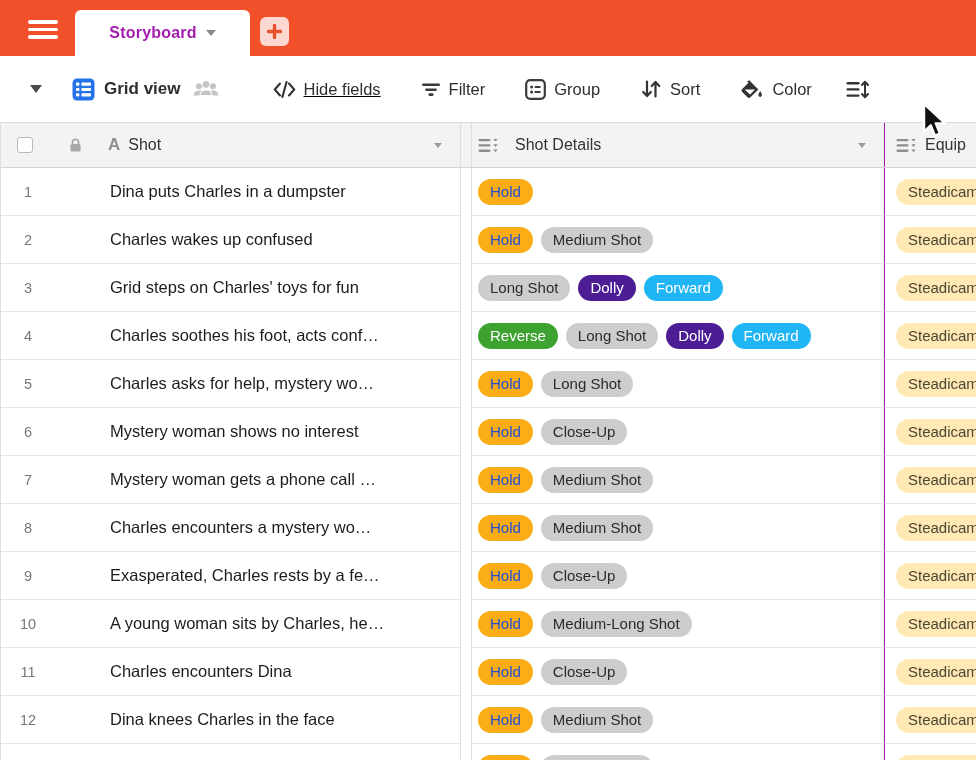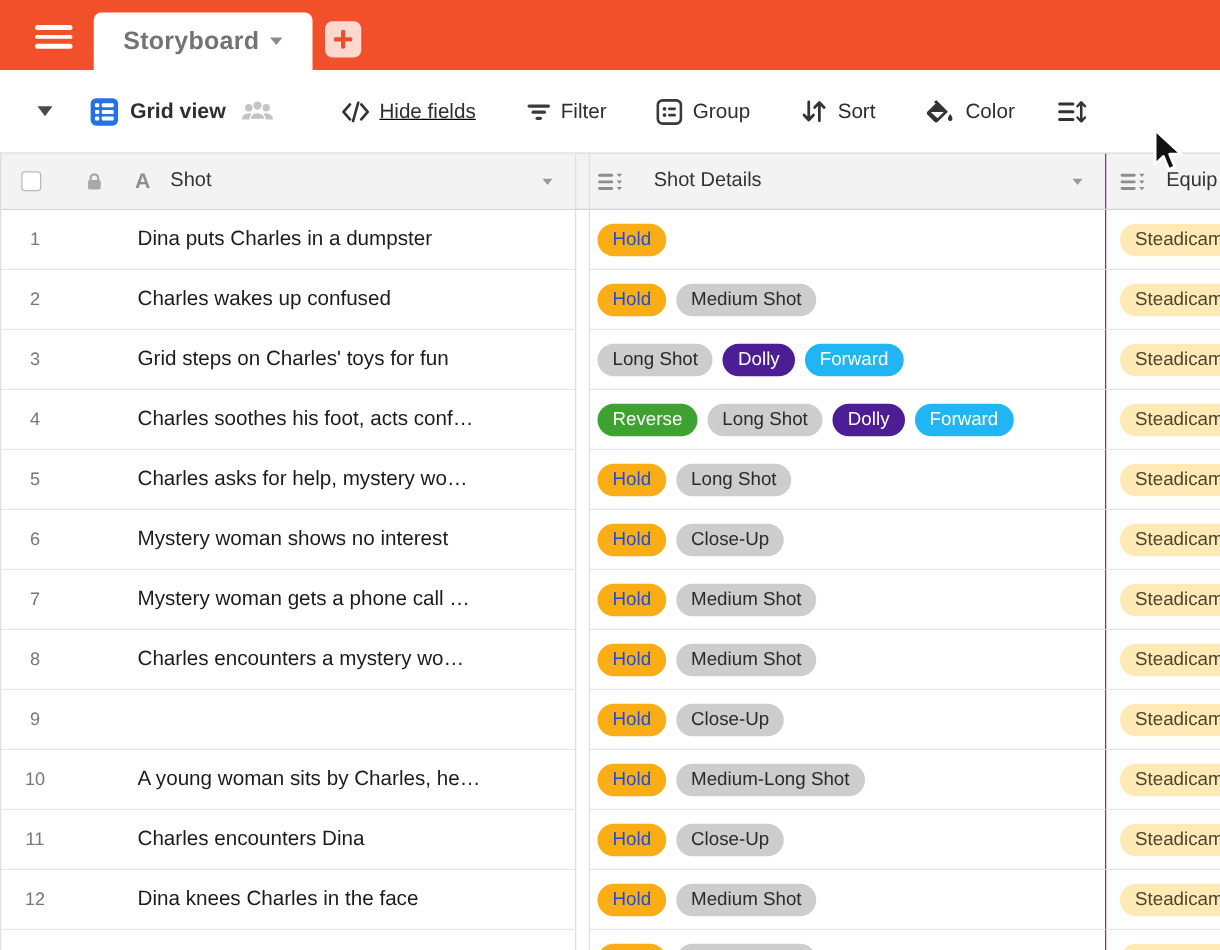--- a/index.html
+++ b/index.html
@@ -9,21 +9,21 @@
     font-family:"Liberation Sans", sans-serif; background:#fff;
     -webkit-font-smoothing:antialiased;
   }
 
   
   .topbar { position:absolute; left:0; top:0; width:976px; height:56px; background:#F1502B; }
   .hamburger { position:absolute; left:28px; top:20px; width:30px; height:19px; cursor:pointer; }
   .hamburger i { display:block; height:3.6px; border-radius:2px; background:#fff; margin-bottom:4px; }
   .tab { position:absolute; left:75px; top:10px; height:46px; width:175px; background:#fff;
          border-radius:6px 6px 0 0; display:flex; align-items:center; justify-content:center; gap:9px; cursor:default; }
-  .tab-title { font-size:20px; font-weight:700; color:#737373; letter-spacing:.2px; }
+  .tab-title { font-size:16px; font-weight:700; color:#a21caf; letter-spacing:.2px; }
   .caret { width:0; height:0; border-left:5px solid transparent; border-right:5px solid transparent; border-top:6px solid #8a8a8a; }
   .add-tab { position:absolute; left:260px; top:17px; width:29px; height:29px; border-radius:6px;
              background:rgba(255,255,255,0.78); display:flex; align-items:center; justify-content:center; cursor:pointer; }
   .add-tab svg { display:block; }
 
   
   .toolbar { position:absolute; left:0; top:56px; width:976px; height:66px; background:#fff;
              display:flex; align-items:center; padding-left:30px; }
   .tb-caret { width:0; height:0; border-left:6.5px solid transparent; border-right:6.5px solid transparent;
               border-top:8px solid #4a4a4a; cursor:pointer; }
@@ -45,21 +45,21 @@
   .c-det  { width:413px; border-right:1px solid #a21caf; display:flex; align-items:center; padding-left:6px; gap:8px; overflow:hidden; }
   .c-eqp  { flex:1; display:flex; align-items:center; padding-left:11px; overflow:hidden; }
   .row .c-main, .row .c-det, .row .c-eqp { border-bottom:1px solid #E6E6E6; }
 
   .hdr-row .c-main, .hdr-row .c-det, .hdr-row .c-eqp { border-bottom:none; }
   .hdr-row .c-main { background:#F3F3F3; }
 
   .cbx { width:16px; height:16px; background:#fff; border:1.5px solid #B9B9B9; border-radius:3px; margin-left:17px; cursor:pointer; }
   .lock { margin-left:36px; display:flex; }
   .a-ic { margin-left:26px; font-size:17px; font-weight:600; color:#8f8f8f; }
-  .hdr-label { margin-left:16px; font-size:16px; font-weight:500; color:#333; white-space:nowrap; }
+  .hdr-label { margin-left:8px; font-size:16px; font-weight:500; color:#333; white-space:nowrap; }
   .hdr-caret { margin-left:auto; margin-right:18px; width:0; height:0; border-left:4.5px solid transparent;
                border-right:4.5px solid transparent; border-top:5.5px solid #9a9a9a; cursor:pointer; }
   .ms-ic { display:flex; flex:none; }
 
   .rownum { width:56px; text-align:center; font-size:14.5px; color:#777; }
   .shot-text { margin-left:54px; font-size:16.5px; color:#1c1c1c; white-space:nowrap; overflow:hidden; }
 
   .tag { flex:none; height:26px; line-height:26px; border-radius:13px; padding:0 12px; font-size:15px; white-space:nowrap; cursor:default; }
   .tag-yellow { background:#FBAD15; color:#1d4ed8; }
   .tag-gray   { background:#CDCDCD; color:#2b2b2b; }
@@ -323,20 +323,21 @@
           <span class="tag tag-yellow">Hold</span>
           <span class="tag tag-gray">Medium Shot</span>
         </div>
     <div class="c-eqp">
           <span class="tag tag-peach">Steadicam</span>
         </div>
   </div>
       <div class="row">
     <div class="c-main">
       <span class="rownum">9</span>
+      <span class="shot-text">Exasperated, Charles rests by a fe…</span>
     </div>
     <div class="c-gap"></div>
     <div class="c-det">
           <span class="tag tag-yellow">Hold</span>
           <span class="tag tag-gray">Close-Up</span>
         </div>
     <div class="c-eqp">
           <span class="tag tag-peach">Steadicam</span>
         </div>
   </div>

